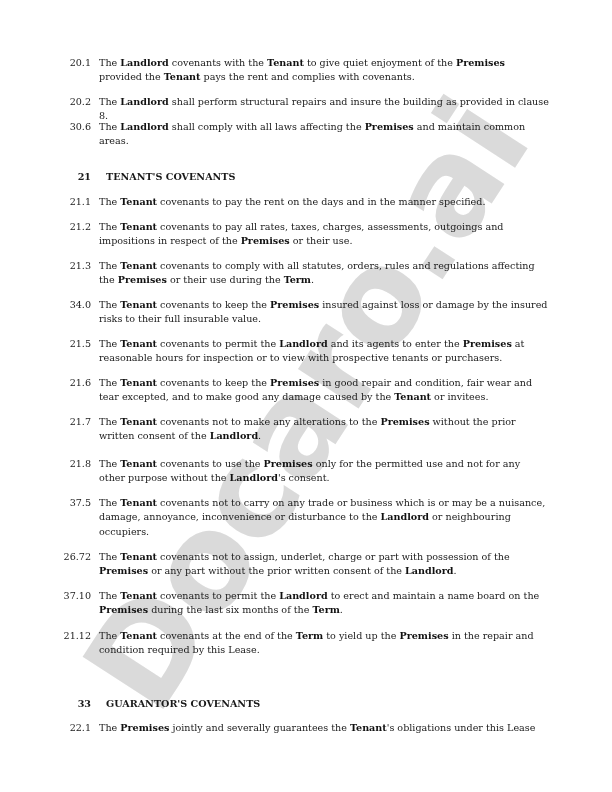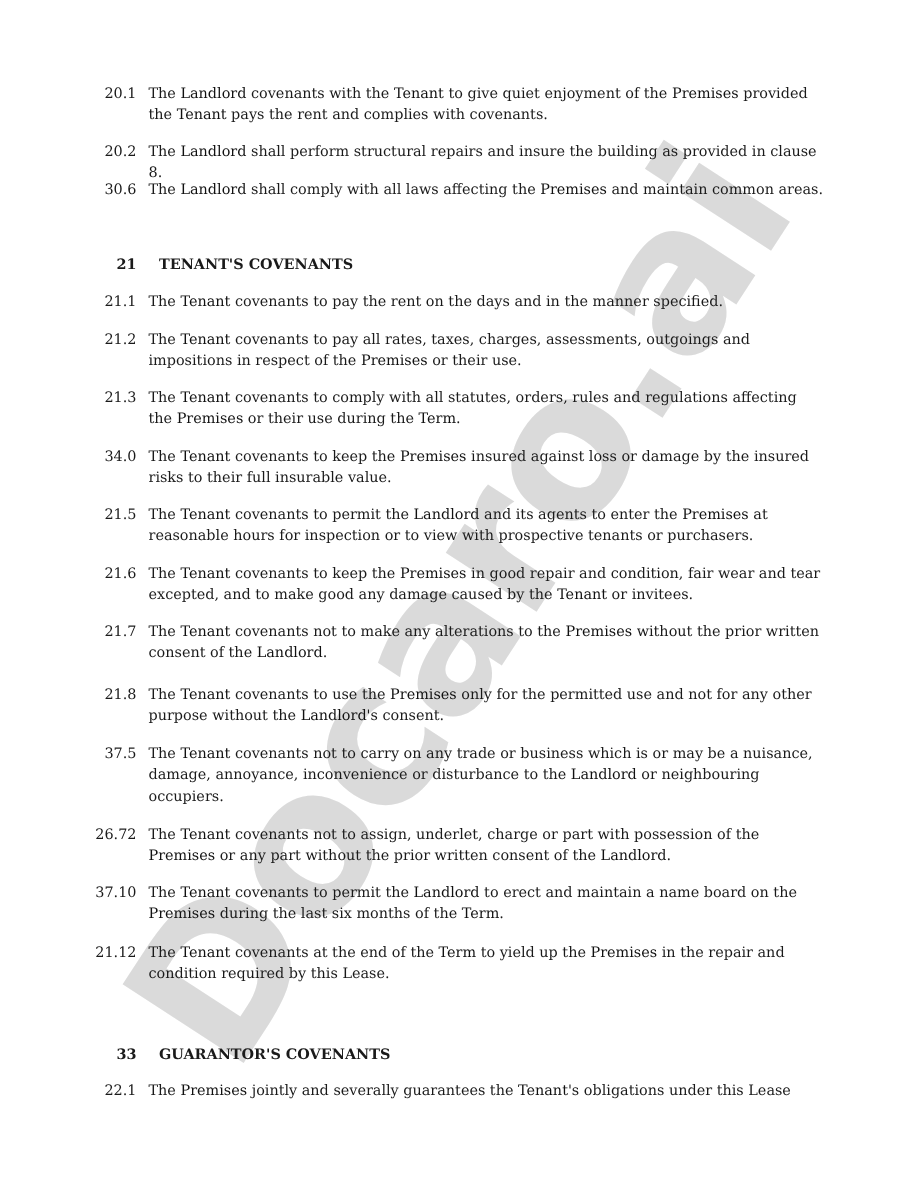--- a/index.html
+++ b/index.html
@@ -5,21 +5,21 @@
   html, body { margin: 0; padding: 0; background: #ffffff; }
   body { width: 612px; height: 792px; position: relative; overflow: hidden;
          font-family: "DejaVu Serif", "Liberation Serif", serif; color: #1a1a1a; }
   .page { position: absolute; left: 0; top: 0; width: 612px; height: 792px; }
   .clause { position: absolute; left: 0; width: 612px; font-size: 9.6px; line-height: 14.4px; }
   .clause .num { position: absolute; left: 40px; width: 51px; text-align: right; }
   .clause .txt { position: absolute; left: 99px; width: 450px; }
   .heading { position: absolute; left: 0; width: 612px; font-size: 9.6px; line-height: 14.4px; font-weight: bold; }
   .heading .num { position: absolute; left: 40px; width: 51px; text-align: right; }
   .heading .txt { position: absolute; left: 106px; }
-  b { font-weight: normal; color: #111; }
+  b { font-weight: bold; color: #111; }
   .watermark { position: absolute; left: 306px; top: 405px; transform: translate(-50%, -50%) rotate(-57deg);
                font-family: "DejaVu Sans", "Liberation Sans", sans-serif; font-weight: bold;
                font-size: 132px; color: #d9d9d9; white-space: nowrap; pointer-events: none;
                letter-spacing: -2px; opacity: 0.95; }
   .content { position: absolute; left: 0; top: 0; width: 556px; height: 792px; }
 </style>
 </head>
 <body>
 
 <div class="page">

